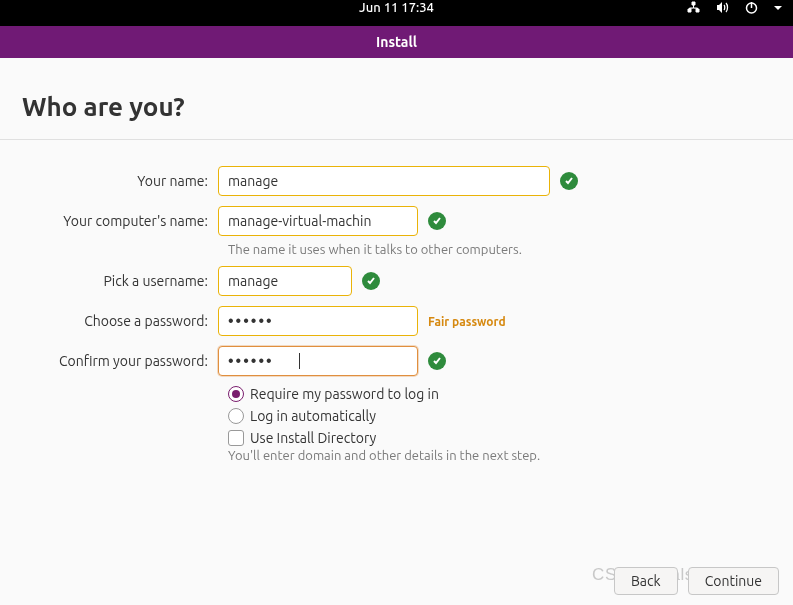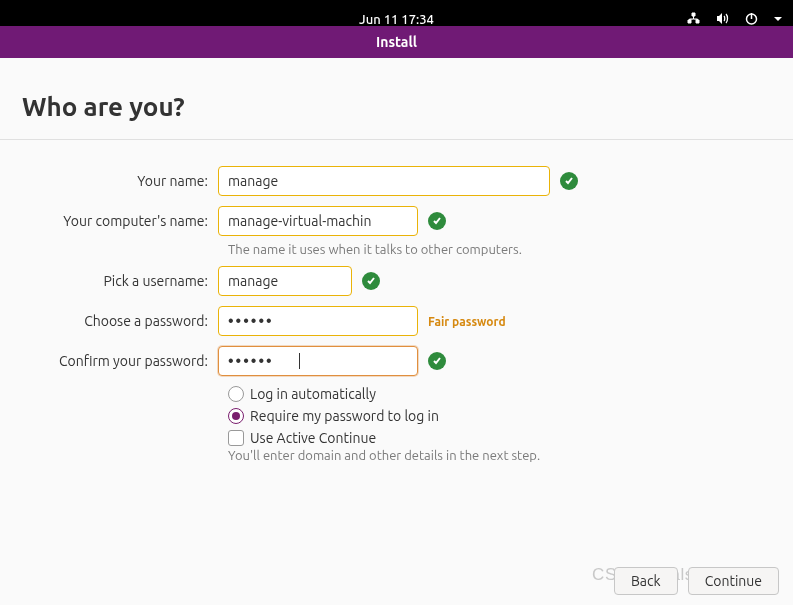--- a/index.html
+++ b/index.html
@@ -9,21 +9,21 @@
       width: 793px;
       height: 605px;
       overflow: hidden;
       position: relative;
     }
     .top-bar {
       background: #000;
       color: #fff;
       height: 26px;
       display: flex;
-      align-items: flex-end;
+      align-items: flex-start;
       justify-content: center;
       position: relative;
       font-size: 13px;
       font-weight: 500;
     }
     .top-bar-right {
       position: absolute;
       right: 10px;
       display: flex;
       align-items: center;
@@ -297,32 +297,32 @@
         </div>
         <span class="check-icon">
           <svg width="10" height="10" viewBox="0 0 10 10">
               <path fill="none" stroke="#fff" stroke-width="2" d="M2 5l2 2 4-5"></path>
             </svg>
         </span>
       </div>
     </div>
 
     <div class="radio-row">
+      <span class="radio selected"></span>
+      <span>Require my password to log in</span>
+    </div>
+
+    <div class="radio-row">
       <span class="radio"></span>
       <span>Log in automatically</span>
     </div>
 
-    <div class="radio-row">
-      <span class="radio selected"></span>
-      <span>Require my password to log in</span>
-    </div>
-
     <div class="check-row">
       <span class="checkbox"></span>
-      <span>Use Active Continue</span>
+      <span>Use Install Directory</span>
     </div>
 
     <div class="hint">You'll enter domain and other details in the next step.</div>
 
   </div>
 
   <div class="watermark">CSDN @false_or_true</div>
 
   <div class="button-bar">
     <button class="btn">Back</button>

